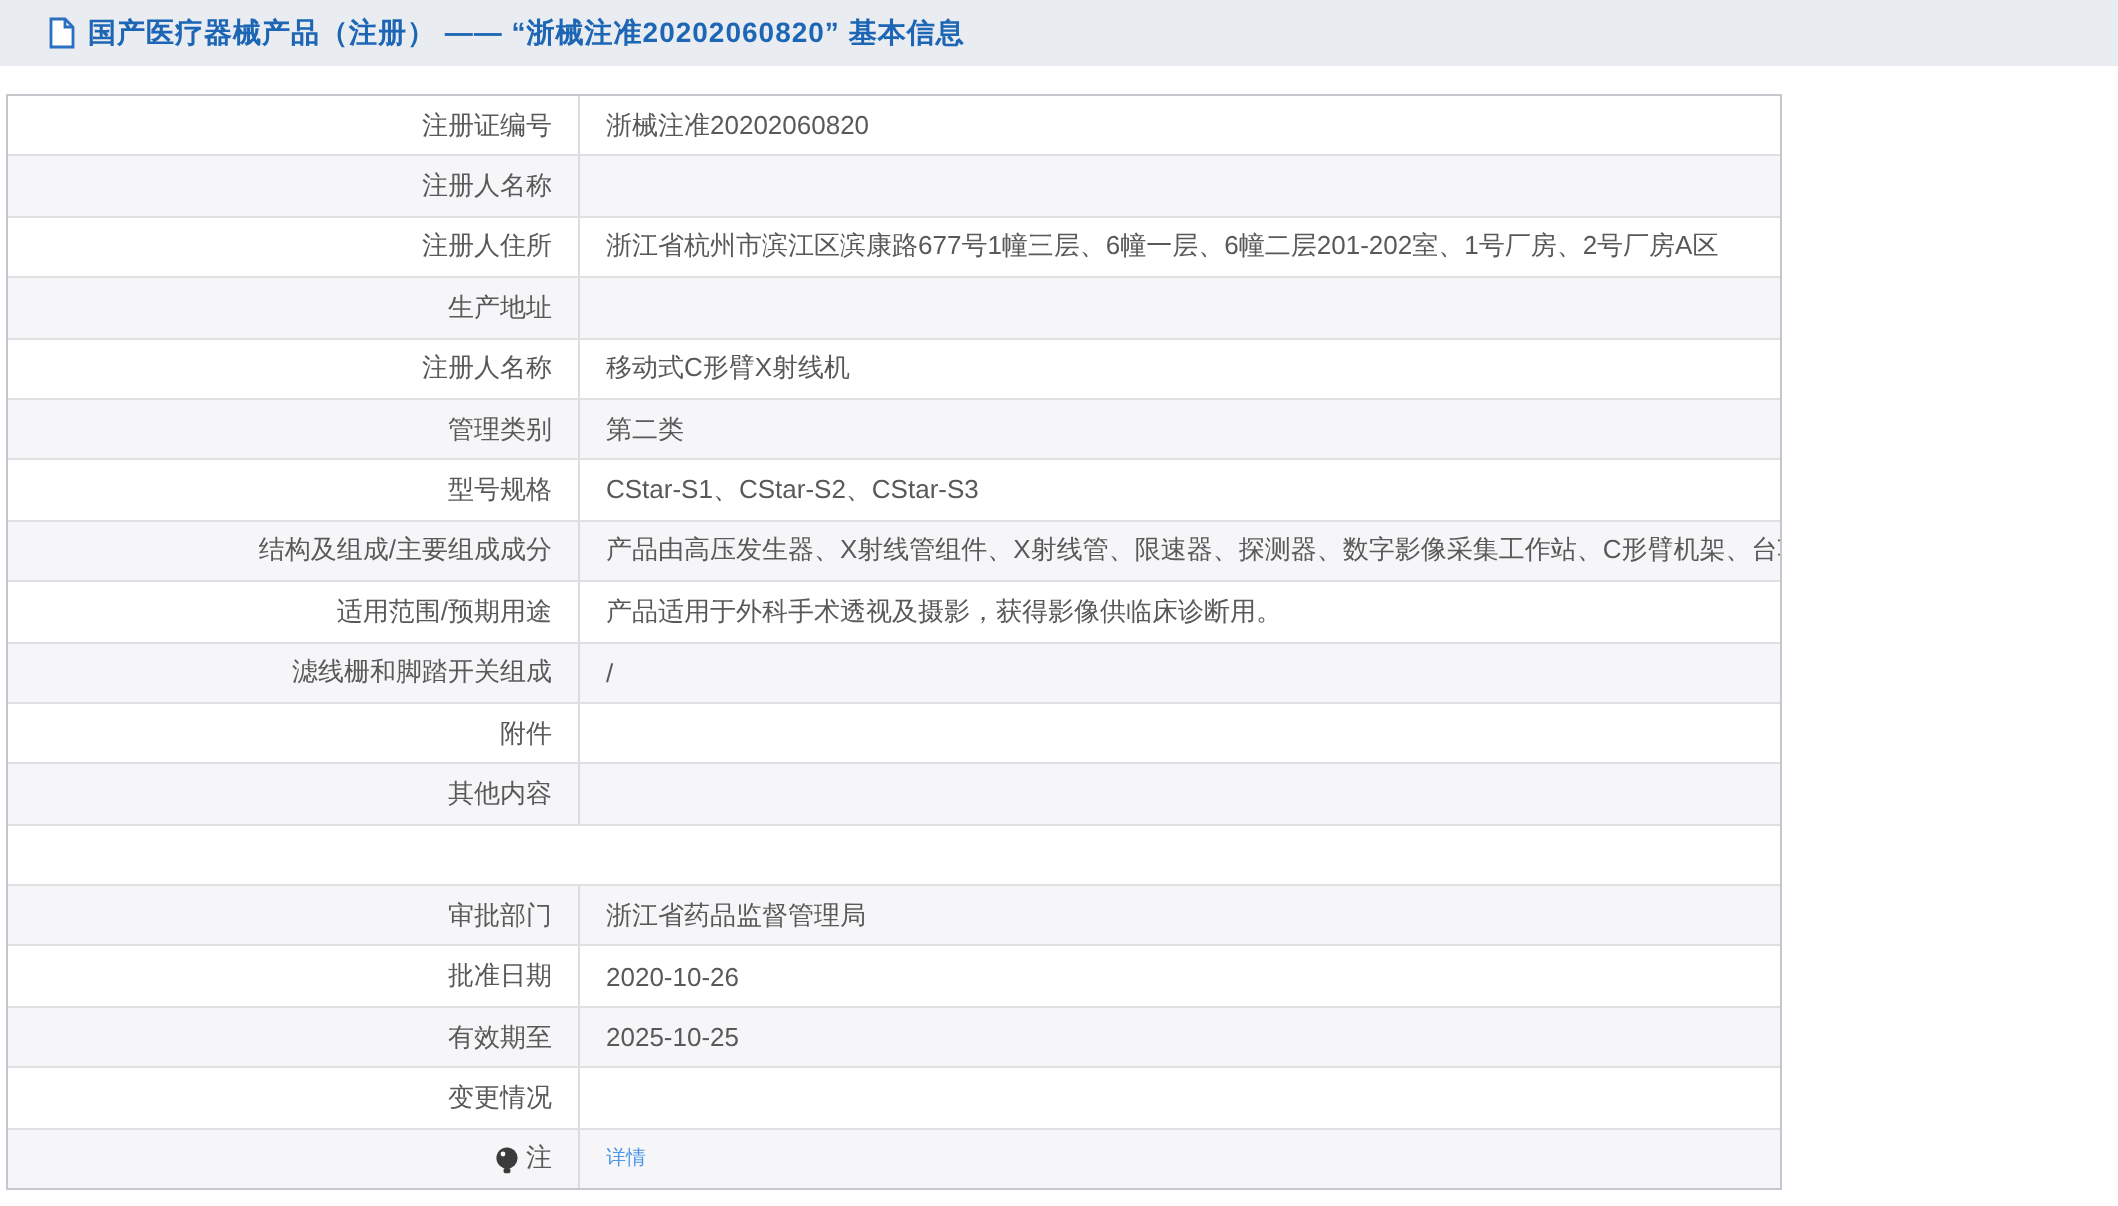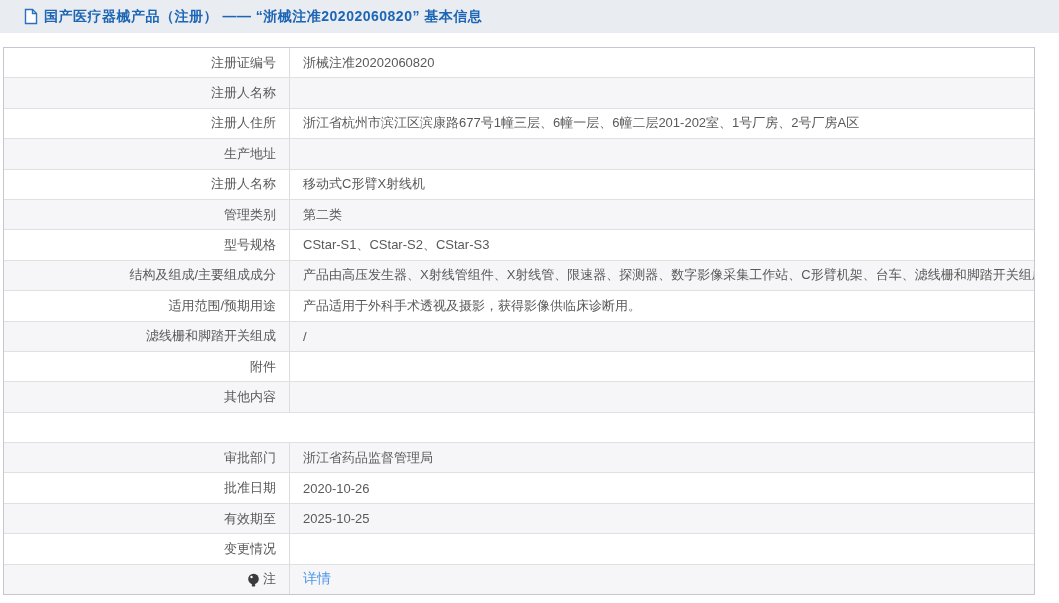--- a/index.html
+++ b/index.html
@@ -13,42 +13,42 @@
     width:100%;height:33px;background:#e9ecf0;
     display:flex;align-items:center;box-sizing:border-box;
     padding-left:24px;
   }
   .doc-icon{display:inline-flex;margin-right:6px;flex:0 0 auto;}
   .header-title{
     color:#1d66b5;font-size:14px;font-weight:bold;letter-spacing:0.5px;
   }
   
   .table-wrap{
-    position:absolute;left:3px;top:47px;width:1032px;
+    position:absolute;left:3px;top:47px;width:888px;
     border:1px solid #c6c7ce;box-sizing:border-box;background:#fff;
   }
   .row{
     display:flex;height:29.4px;align-items:stretch;
     border-bottom:1px solid #e0e0e3;background:#fff;
   }
   .row:last-child{border-bottom:none;}
   .row.alt{background:#f6f6f8;}
   .label-cell{
     width:272px;flex:0 0 272px;box-sizing:content-box;
     padding-right:13px;border-right:1px solid #dcdcde;
     display:flex;align-items:center;justify-content:flex-end;
     color:#595959;font-size:13px;white-space:nowrap;
   }
   .value-cell{
     flex:1;display:flex;align-items:center;
     padding-left:13px;color:#595959;font-size:13px;
     white-space:nowrap;overflow:hidden;
   }
   .value-cell a{
-    color:#4e96e8;text-decoration:none;cursor:pointer;font-size:14px;
+    color:#4e96e8;text-decoration:none;cursor:pointer;font-size:10px;
   }
   .bulb-icon{display:inline-flex;margin-right:3px;position:relative;top:1px;}
 </style>
 </head>
 <body>
 
 <div class="header-bar">
   <span class="doc-icon">
     <svg width="14" height="17" viewBox="0 0 14 17">
       <path d="M1.5 1.5 h7 l4 4 v10 h-11 z" fill="#ffffff" stroke="#2a6fc0" stroke-width="1.4"></path>

